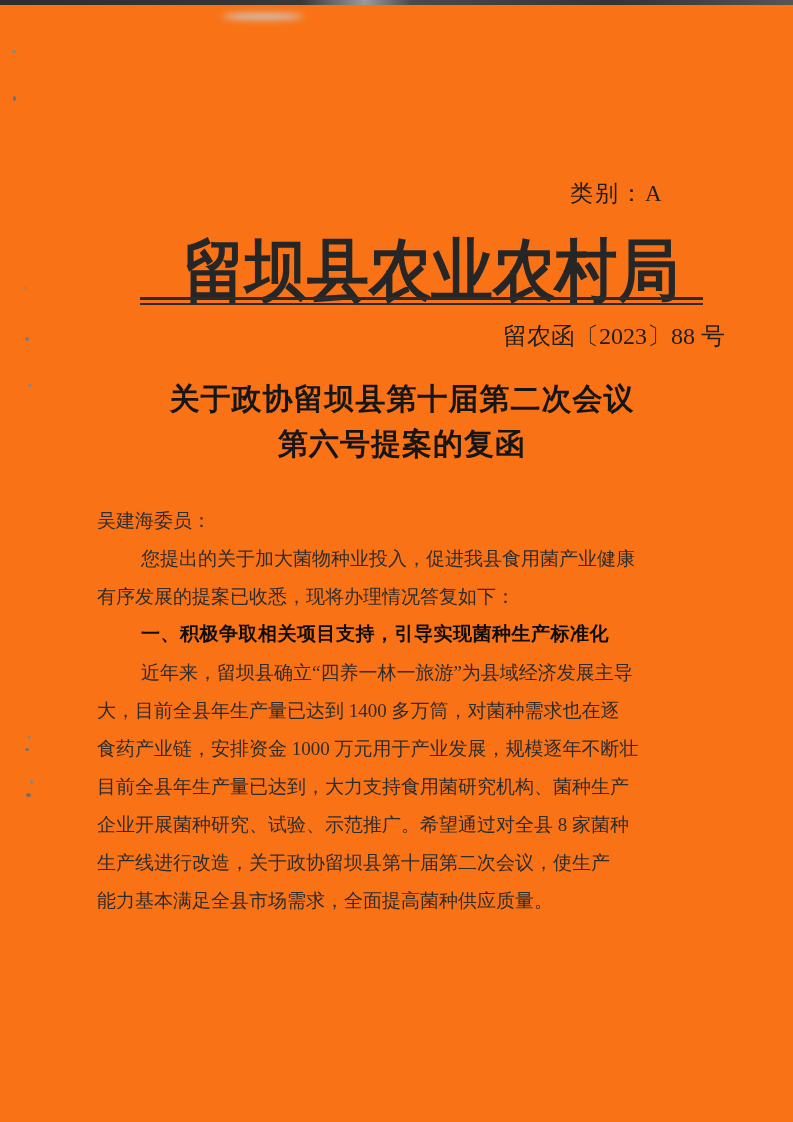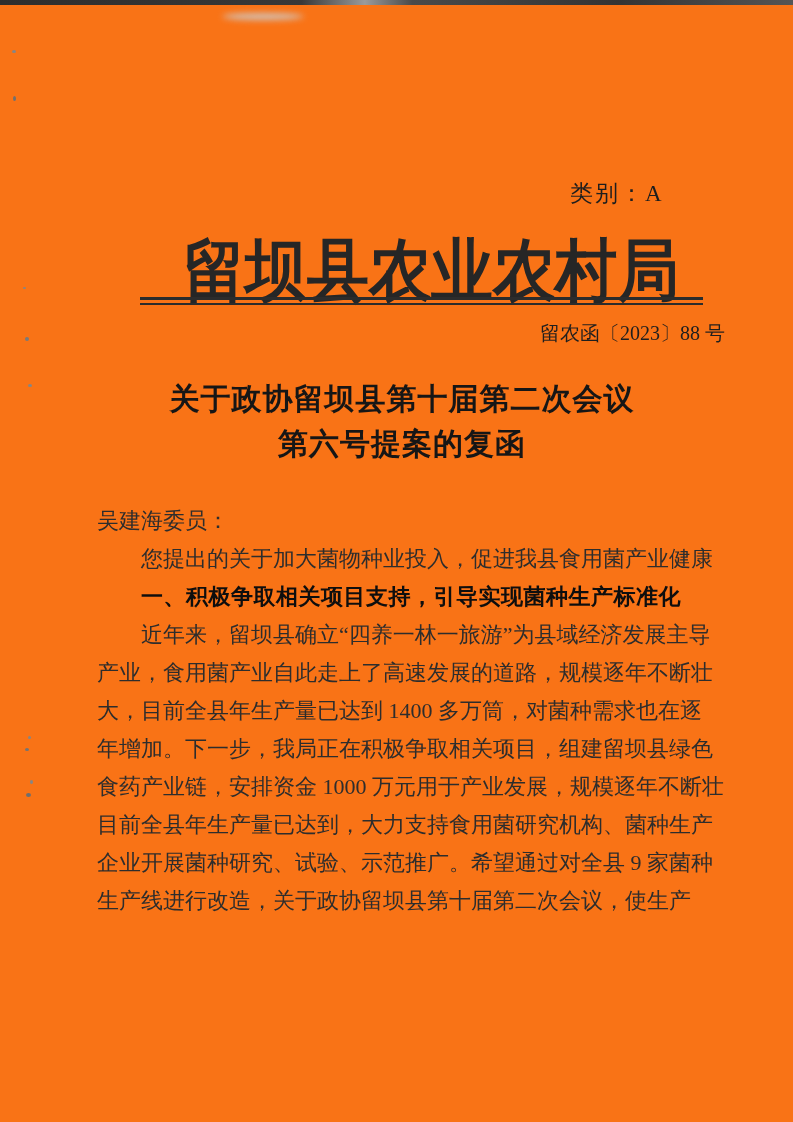--- a/index.html
+++ b/index.html
@@ -26,37 +26,37 @@
     text-align:center; transform:translateX(17px) scaleY(1.1); transform-origin:top center;
     font-size:62px; font-weight:bold; color:#262626; white-space:nowrap;
   }
   .double-rule {
     position:absolute; left:140px; top:297px; width:563px; height:3px;
     border-top:3px solid #2c2c2c; border-bottom:2px solid #2c2c2c;
     box-sizing:content-box; background:transparent;
   }
   .doc-number {
     position:absolute; top:320px; right:103px;
-    font-size:20px; color:#1f1f1f; white-space:nowrap;
+    font-size:24px; color:#1f1f1f; white-space:nowrap;
   }
   .doc-title {
     position:absolute; top:376px; left:0; width:100%;
     text-align:center; transform:translateX(-12px);
     font-weight:bold; font-size:30px; line-height:45px;
     color:#161616; letter-spacing:1px;
   }
   .letter-body {
     position:absolute; top:502px; left:97px; width:620px;
-    font-size:22px; line-height:38px; color:#2d2d2d;
+    font-size:19px; line-height:38px; color:#2d2d2d;
   }
   .body-line { white-space:nowrap; }
   .body-line.indent { padding-left:44px; }
   .body-line.bold {
     font-weight:bold; color:#0e0e0e;
-    font-family:Liberation Serif, serif;
+    font-family:Liberation Mono, monospace;
     letter-spacing:0.5px;
   }
 </style>
 </head>
 <body>
 
 <div class="page">
 
   <div class="scan-edge-top"></div>
   <div class="smudge"></div>
@@ -79,24 +79,24 @@
   <div class="doc-number">留农函〔2023〕88 号</div>
 
   <div class="doc-title">
     <div>关于政协留坝县第十届第二次会议</div>
     <div>第六号提案的复函</div>
   </div>
 
   <div class="letter-body">
       <div class="body-line">吴建海委员：</div>
       <div class="body-line indent">您提出的关于加大菌物种业投入，促进我县食用菌产业健康</div>
+      <div class="body-line">有序发展的提案已收悉，现将办理情况答复如下：</div>
       <div class="body-line bold indent">一、积极争取相关项目支持，引导实现菌种生产标准化</div>
       <div class="body-line indent">近年来，留坝县确立“四养一林一旅游”为县域经济发展主导</div>
-      <div class="body-line">产业，食用菌产业自此走上了高速发展的道路，规模逐年不断壮</div>
       <div class="body-line">大，目前全县年生产量已达到 1400 多万筒，对菌种需求也在逐</div>
-      <div class="body-line">年增加。下一步，我局正在积极争取相关项目，组建留坝县绿色</div>
       <div class="body-line">食药产业链，安排资金 1000 万元用于产业发展，规模逐年不断壮</div>
       <div class="body-line">目前全县年生产量已达到，大力支持食用菌研究机构、菌种生产</div>
-      <div class="body-line">企业开展菌种研究、试验、示范推广。希望通过对全县 9 家菌种</div>
+      <div class="body-line">企业开展菌种研究、试验、示范推广。希望通过对全县 8 家菌种</div>
       <div class="body-line">生产线进行改造，关于政协留坝县第十届第二次会议，使生产</div>
+      <div class="body-line">能力基本满足全县市场需求，全面提高菌种供应质量。</div>
     </div>
 
 </div>
 
 </body></html>

